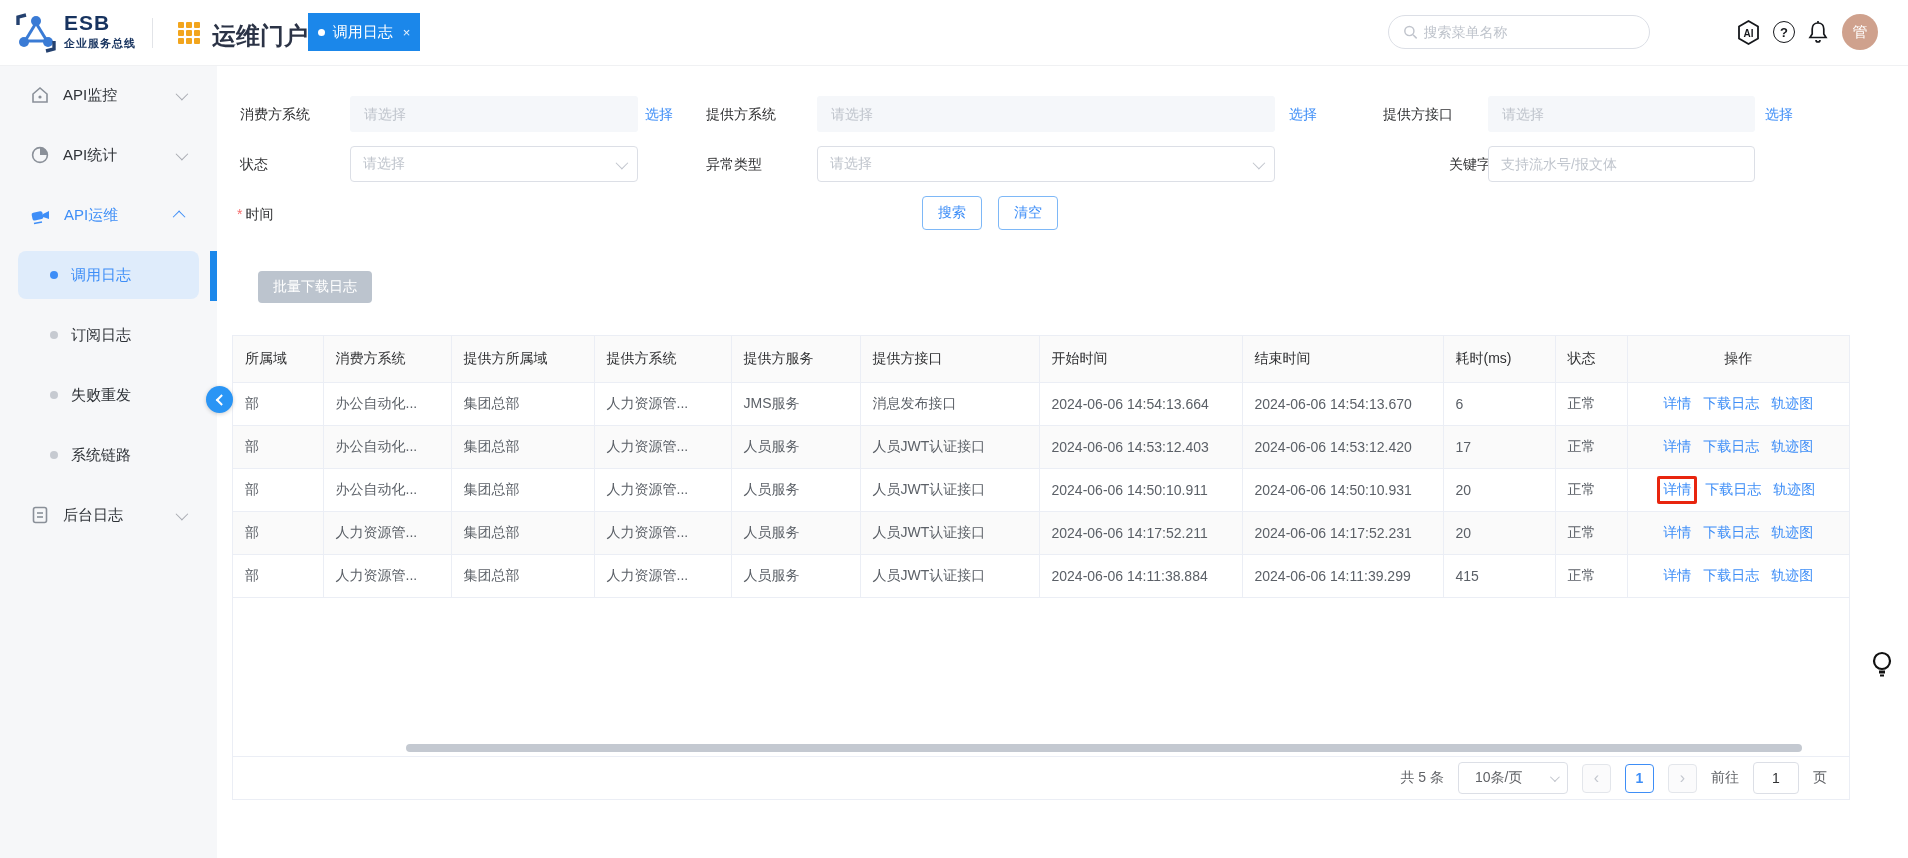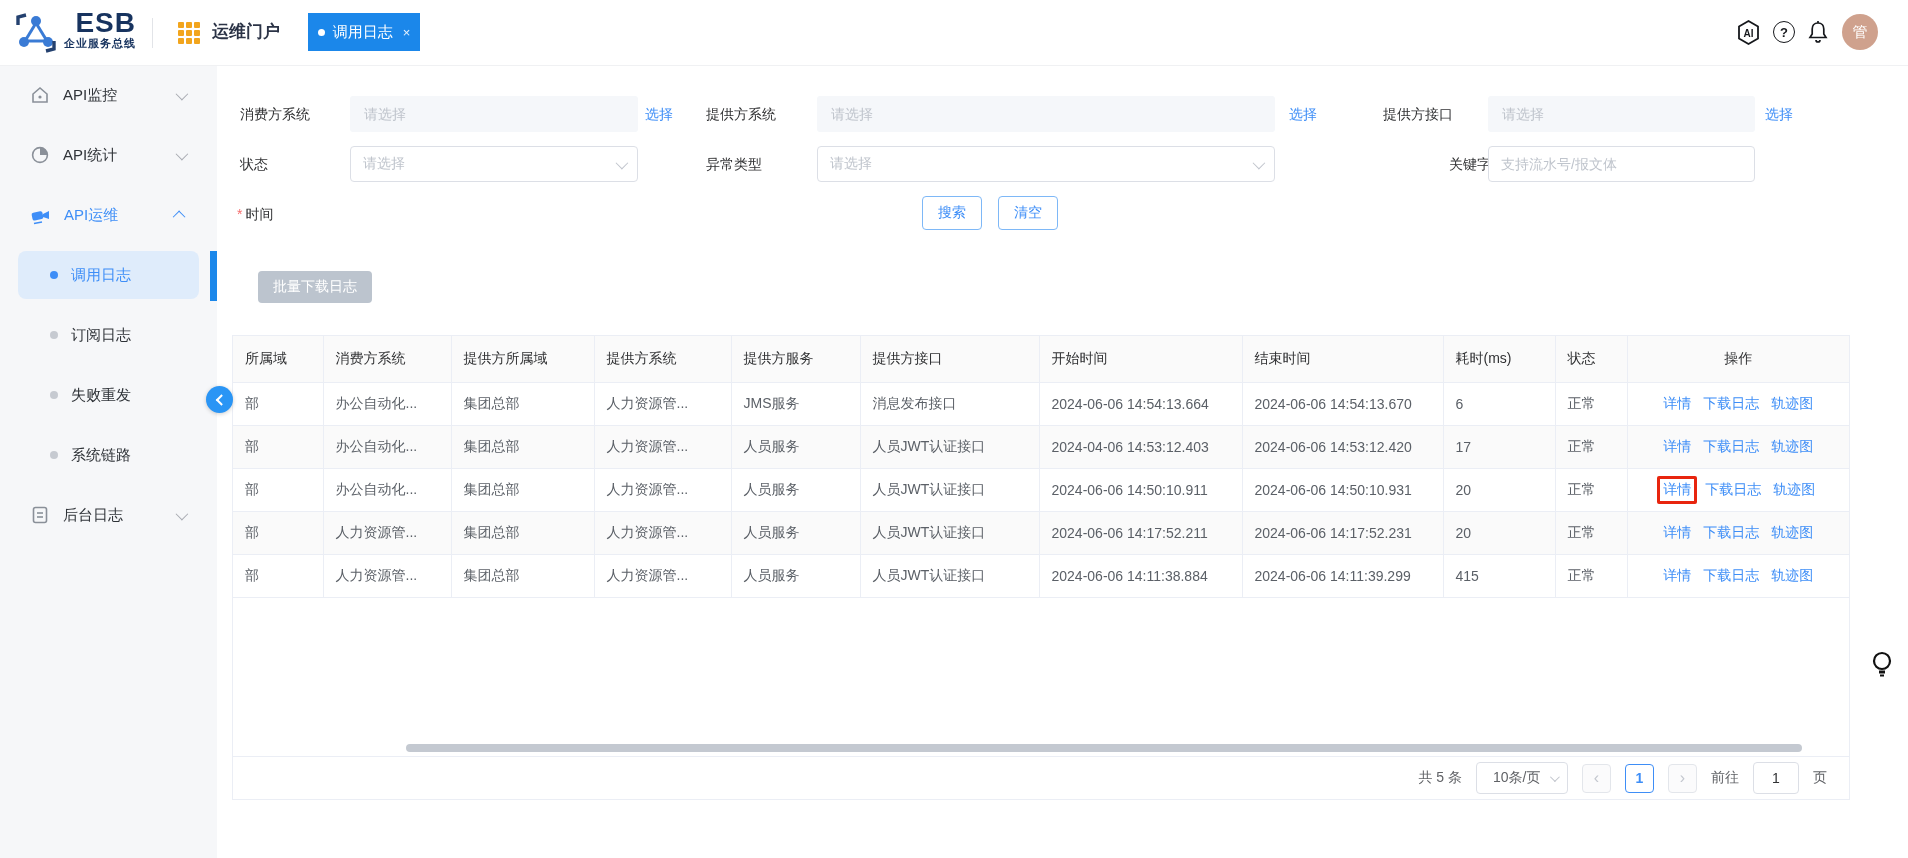--- a/index.html
+++ b/index.html
@@ -3,26 +3,26 @@
 <meta charset="utf-8">
 <style>
   * { margin:0; padding:0; box-sizing:border-box; }
   html,body { width:1908px; height:858px; overflow:hidden; }
   body { position:relative; background:#fff; font-family:"Liberation Sans","DejaVu Sans",sans-serif; font-size:14px; color:#303133; }
 
   
   .header { position:absolute; top:0; left:0; width:1908px; height:66px; background:#fff; border-bottom:1px solid #f0f1f3; z-index:5; }
   .logo-icon { position:absolute; left:14px; top:11px; width:44px; height:44px; }
   .logo-text { position:absolute; left:64px; top:10px; }
-  .logo-title { font-size:28px; font-weight:bold; color:#17335f; letter-spacing:1px; line-height:26px;text-align:right; }
+  .logo-title { font-size:21px; font-weight:bold; color:#17335f; letter-spacing:1px; line-height:26px; }
   .logo-subtitle { font-size:11px; color:#17335f; font-weight:bold; letter-spacing:1px; }
   .header-divider { position:absolute; left:152px; top:18px; width:1px; height:30px; background:#e2e4e8; }
   .grid-icon { position:absolute; left:178px; top:22px; width:24px; height:24px; display:grid; grid-template-columns:repeat(3,6px); grid-template-rows:repeat(3,6px); gap:2px; }
   .grid-icon span { background:#f2a51d; border-radius:1px; }
-  .portal-title { position:absolute; left:212px; top:20px; font-size:17px; font-weight:bold; color:#2b3346; }
+  .portal-title { position:absolute; left:212px; top:20px; font-size:24px; font-weight:bold; color:#2b3346; }
   .header-tab { position:absolute; left:308px; top:13px; width:112px; height:38px; background:#1b87ea; color:#fff; display:flex; align-items:center; justify-content:center; gap:8px; font-size:15px; cursor:pointer; }
   .tab-dot { width:7px; height:7px; border-radius:50%; background:#fff; }
   .tab-close { font-size:13px; opacity:.9; margin-left:2px; cursor:pointer; }
   .header-search { position:absolute; left:1388px; top:15px; width:262px; height:34px; border:1px solid #dcdfe6; border-radius:17px; display:flex; align-items:center; padding:0 14px; gap:6px; background:#fff; }
   .header-search input { border:none; outline:none; width:100%; font-size:14px; color:#303133; background:transparent; }
   .header-search input::placeholder { color:#bfc4cc; }
   .hdr-ico { position:absolute; top:18px; width:28px; height:28px; display:flex; align-items:center; justify-content:center; cursor:pointer; }
   .help-circle { width:22px; height:22px; border:1.6px solid #16181c; border-radius:50%; display:flex; align-items:center; justify-content:center; font-size:13px; font-weight:bold; color:#16181c; }
   .avatar { position:absolute; left:1842px; top:14px; width:36px; height:36px; border-radius:50%; background:#cfa18d; color:#fff; display:flex; align-items:center; justify-content:center; font-size:15px; cursor:pointer; }
 
@@ -66,21 +66,21 @@
   td { height:43px; color:#5b6067; font-size:14px; padding:0 12px; border-bottom:1px solid #ebeef5; border-right:1px solid #ebeef5; white-space:nowrap; overflow:hidden; }
   th:last-child, td:last-child { border-right:none; }
   tr.stripe td { background:#fafafa; }
   th.ops, td.ops { text-align:center; }
   .op-link { color:#3e8ef7; cursor:pointer; margin:0 6px; text-decoration:none; display:inline-block; }
   .op-link.hl { border:3px solid #e8250e; border-radius:2px; padding:2px 3px; margin:0 2px; }
   .hscroll { position:absolute; left:173px; bottom:4px; width:1396px; height:8px; background:#c4c9d1; border-radius:4px; cursor:pointer; }
 
   
   .pagination { height:43px; border-top:1px solid #ebeef5; display:flex; align-items:center; justify-content:flex-end; padding-right:22px; gap:14px; color:#606266; font-size:14px; }
-  .page-size { width:92px; height:32px; border:1px solid #dcdfe6; border-radius:4px; display:flex; align-items:center; padding:0 10px 0 16px; cursor:pointer; }
+  .page-size { width:110px; height:32px; border:1px solid #dcdfe6; border-radius:4px; display:flex; align-items:center; padding:0 10px 0 16px; cursor:pointer; }
   .page-size .chev { margin-left:auto; border-color:#c0c4cc; width:7px; height:7px; }
   .pg-btn { width:29px; height:29px; border:1px solid #e3e6eb; border-radius:4px; background:#fbfbfc; color:#c3c7cf; display:flex; align-items:center; justify-content:center; font-size:16px; cursor:pointer; }
   .pg-cur { width:29px; height:29px; border:1px solid #3e8ef7; border-radius:4px; color:#3e8ef7; font-weight:bold; display:flex; align-items:center; justify-content:center; cursor:pointer; background:#fff; }
   .goto-input { width:46px; height:32px; border:1px solid #dcdfe6; border-radius:4px; text-align:center; font-size:14px; color:#303133; outline:none; }
 
   .bulb { position:absolute; left:1870px; top:650px; z-index:7; cursor:pointer; }
 </style>
 </head>
 <body>
 
@@ -111,20 +111,27 @@
       <span></span>
       <span></span>
       <span></span>
       <span></span>
   </div>
   <div class="portal-title">运维门户</div>
   <div class="header-tab">
     <span class="tab-dot"></span>
     <span>调用日志</span>
     <span class="tab-close">×</span>
+  </div>
+  <div class="header-search">
+    <svg width="16" height="16" viewBox="0 0 16 16">
+      <circle cx="7" cy="7" r="5" stroke="#c0c4cc" stroke-width="1.6" fill="none"></circle>
+      <line x1="11" y1="11" x2="15" y2="15" stroke="#c0c4cc" stroke-width="1.6"></line>
+    </svg>
+    <input placeholder="搜索菜单名称" style="">
   </div>
   <div class="hdr-ico" style="left:1734px;">
     <svg width="27" height="27" viewBox="0 0 27 27">
       <polygon points="13.5,2 23,7.5 23,19.5 13.5,25 4,19.5 4,7.5" fill="none" stroke="#16181c" stroke-width="1.8"></polygon>
       <text x="13.5" y="17.5" text-anchor="middle" font-size="10" font-weight="bold" fill="#16181c">AI</text>
     </svg>
   </div>
   <div class="hdr-ico" style="left:1770px;">
     <div class="help-circle">?</div>
   </div>
@@ -278,21 +285,21 @@
               <td>正常</td>
               <td class="ops"><a class="op-link">详情</a><a class="op-link">下载日志</a><a class="op-link">轨迹图</a></td>
             </tr>
             <tr class="stripe">
               <td>部</td>
               <td>办公自动化...</td>
               <td>集团总部</td>
               <td>人力资源管...</td>
               <td>人员服务</td>
               <td>人员JWT认证接口</td>
-              <td>2024-04-06 14:53:12.403</td>
+              <td>2024-06-06 14:53:12.403</td>
               <td>2024-06-06 14:53:12.420</td>
               <td>17</td>
               <td>正常</td>
               <td class="ops"><a class="op-link">详情</a><a class="op-link">下载日志</a><a class="op-link">轨迹图</a></td>
             </tr>
             <tr>
               <td>部</td>
               <td>办公自动化...</td>
               <td>集团总部</td>
               <td>人力资源管...</td>

